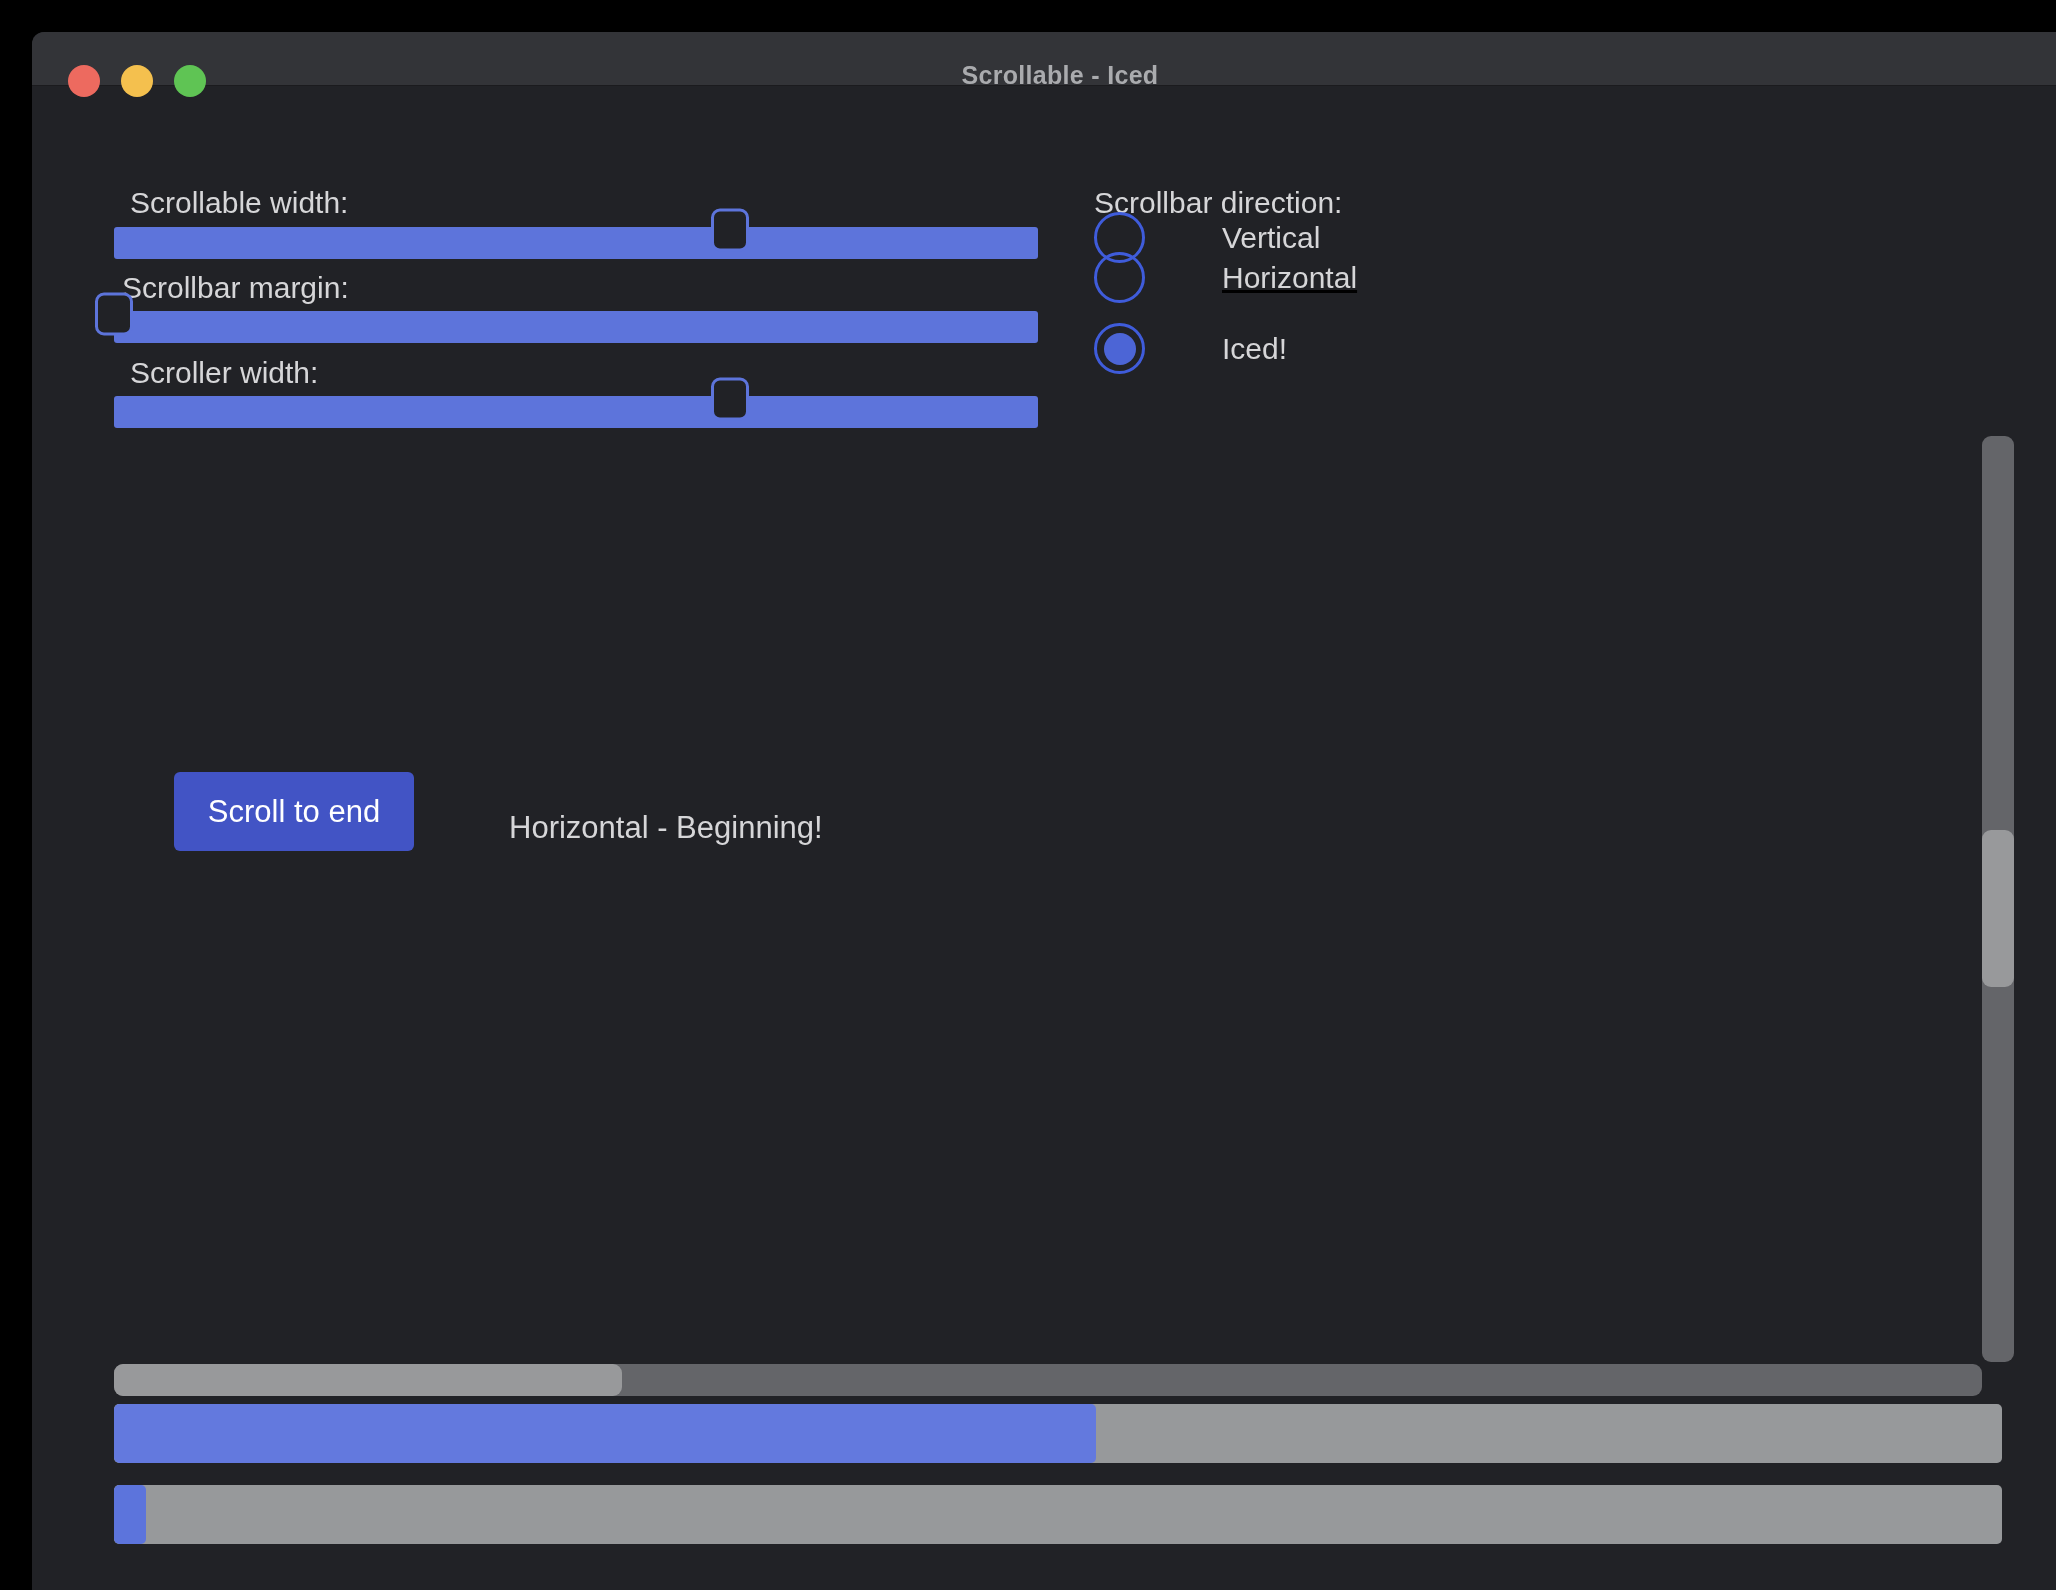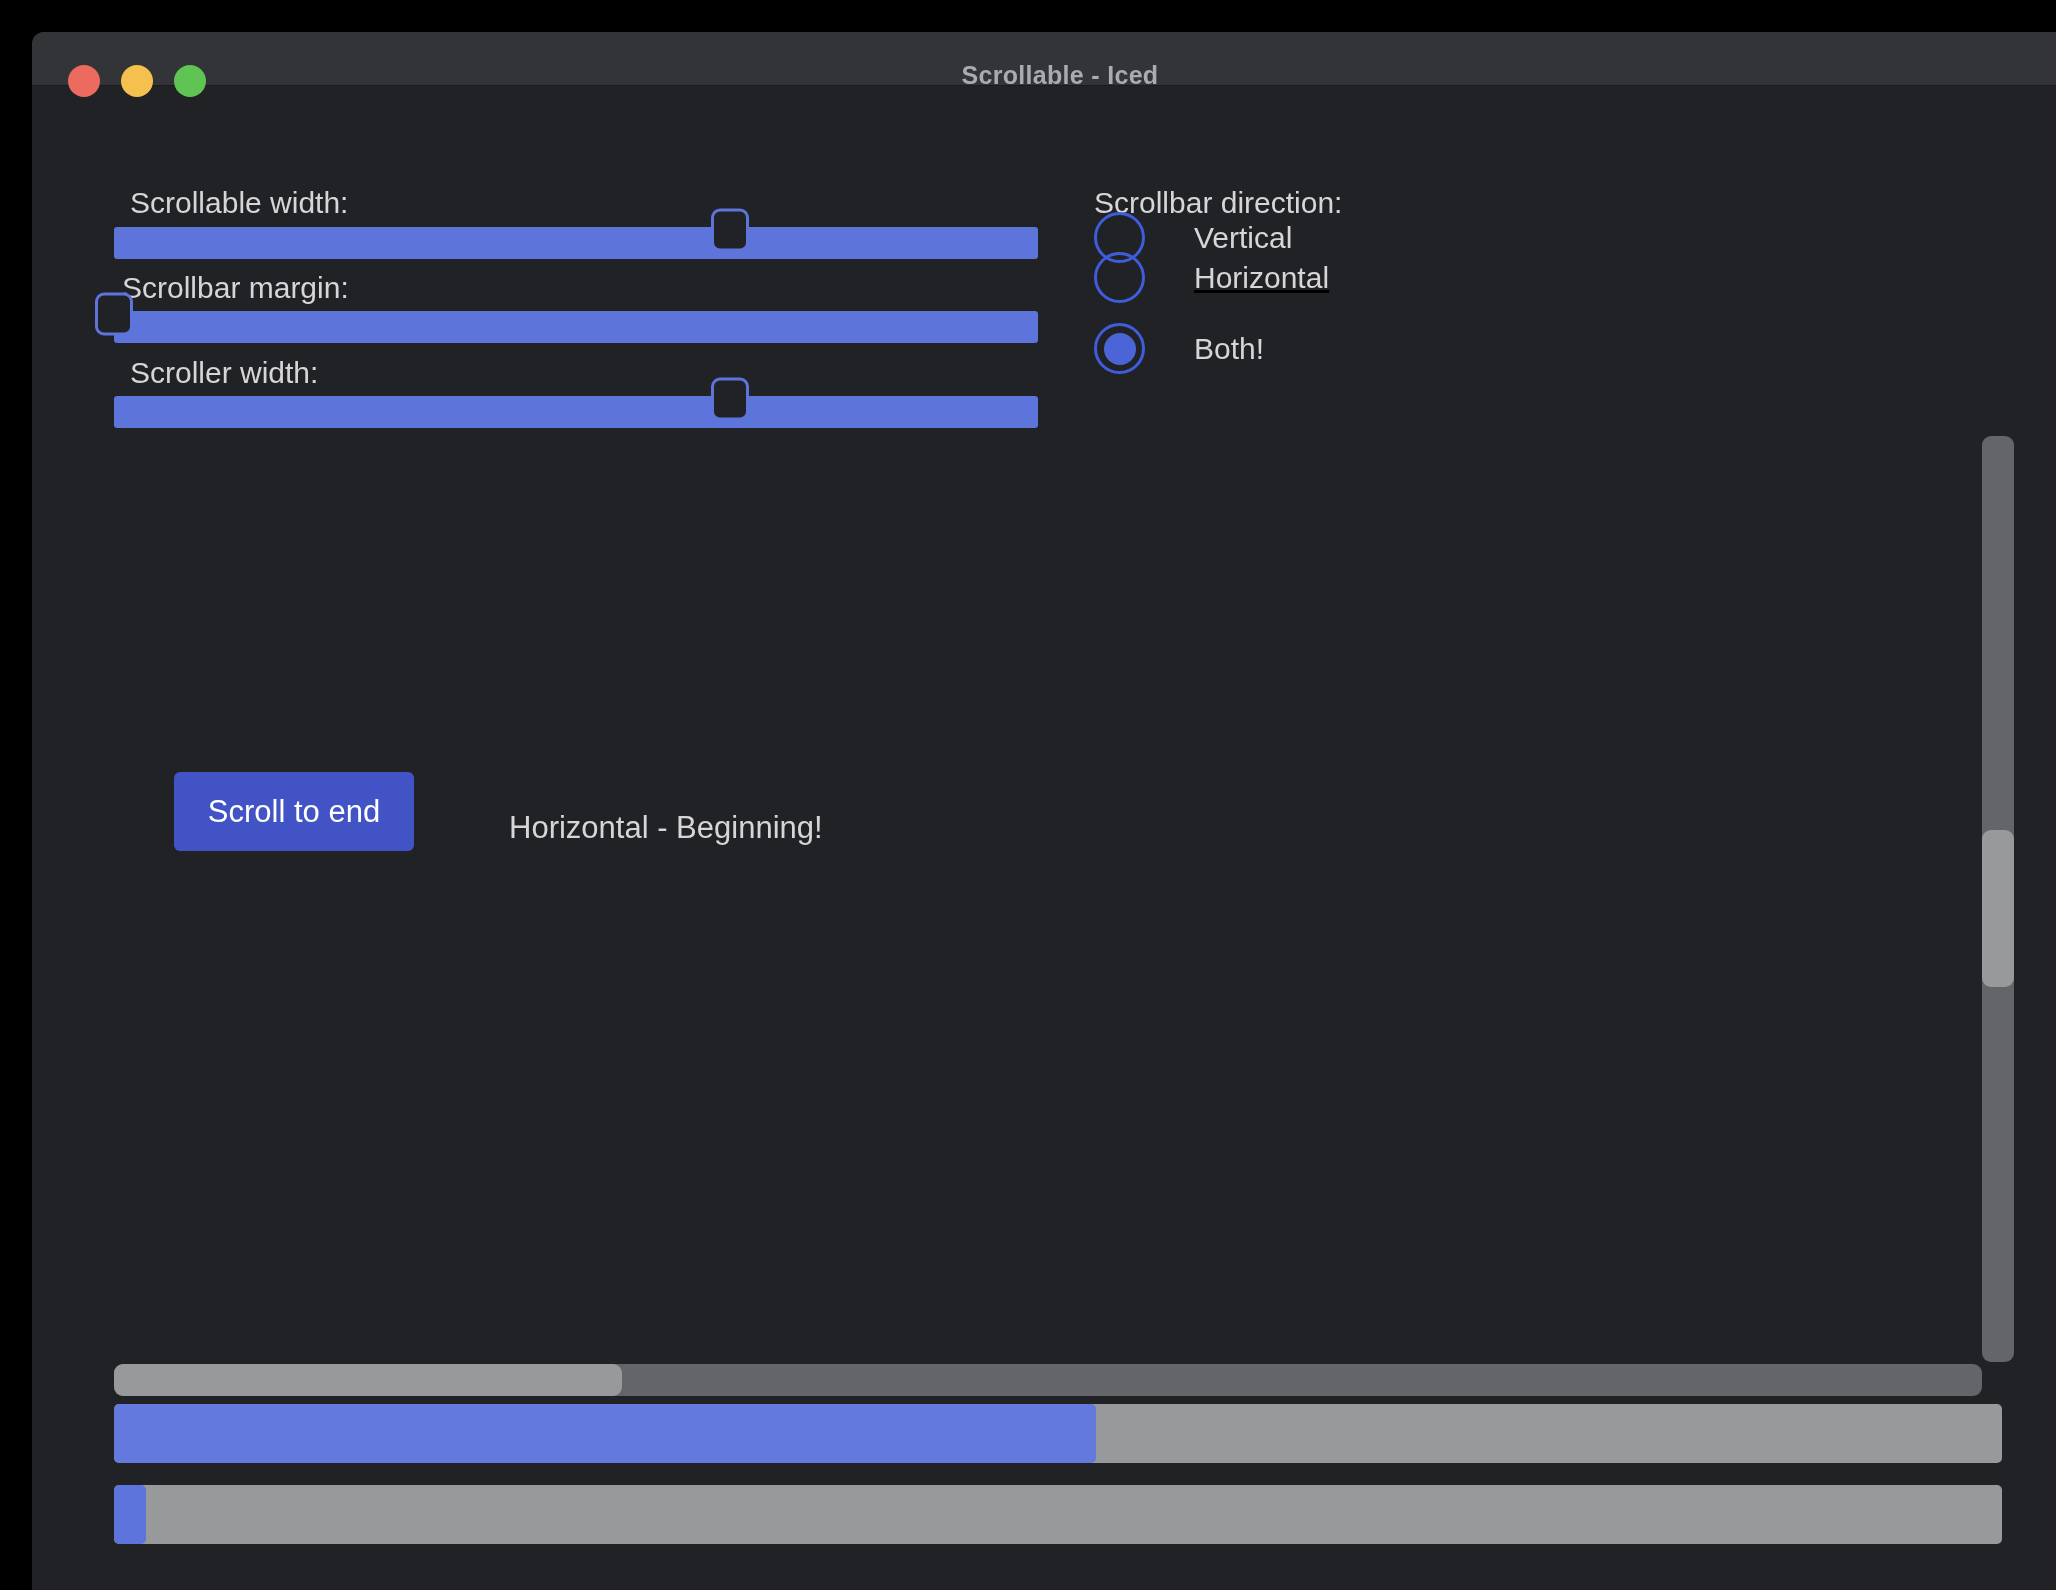--- a/index.html
+++ b/index.html
@@ -36,21 +36,21 @@
     position: absolute; left: 0; right: 0; top: 50%; margin-top: -3px;
     height: 6px; background: #5d74db; border-radius: 3px;
   }
   .slider .handle {
     position: absolute; top: 50%; width: 17px; height: 43px;
     transform: translate(-50%, -50%);
     background: #212226; border: 3px solid #5d74db; border-radius: 9px;
   }
 
   
-  .radio-row { position: absolute; left: 1046px; height: 51px; display: flex; align-items: center; }
+  .radio-row { position: absolute; left: 1046px; height: 51px; display: flex; align-items: center; gap: 28px; }
   .radio-circle {
     width: 51px; height: 51px; border-radius: 50%;
     border: 3px solid #3f5cdb; background: transparent;
     display: flex; align-items: center; justify-content: center; flex: 0 0 auto;
   }
   .radio-dot { width: 28px; height: 28px; border-radius: 50%; background: #4c65d6; }
   .radio-label { margin-left: 33px; font-size: 30px; color: #d6d6d8; white-space: nowrap; }
 
   
   .btn {
@@ -140,21 +140,21 @@
 
   <div class="radio-row" style="top:220px;text-decoration:underline;">
     <span class="radio-circle"></span>
     <span class="radio-label">Horizontal</span>
   </div>
 
   <div class="radio-row" style="top:291px;">
     <span class="radio-circle">
       <span class="radio-dot"></span>
     </span>
-    <span class="radio-label">Both!</span>
+    <span class="radio-label">Iced!</span>
   </div>
 
   <button class="btn">Scroll to end</button>
   <div class="status">Horizontal - Beginning!</div>
 
   <div class="vbar">
     <div class="thumb" style="top: 42.5%; height: 17%;"></div>
   </div>
 
   <div class="hbar">

